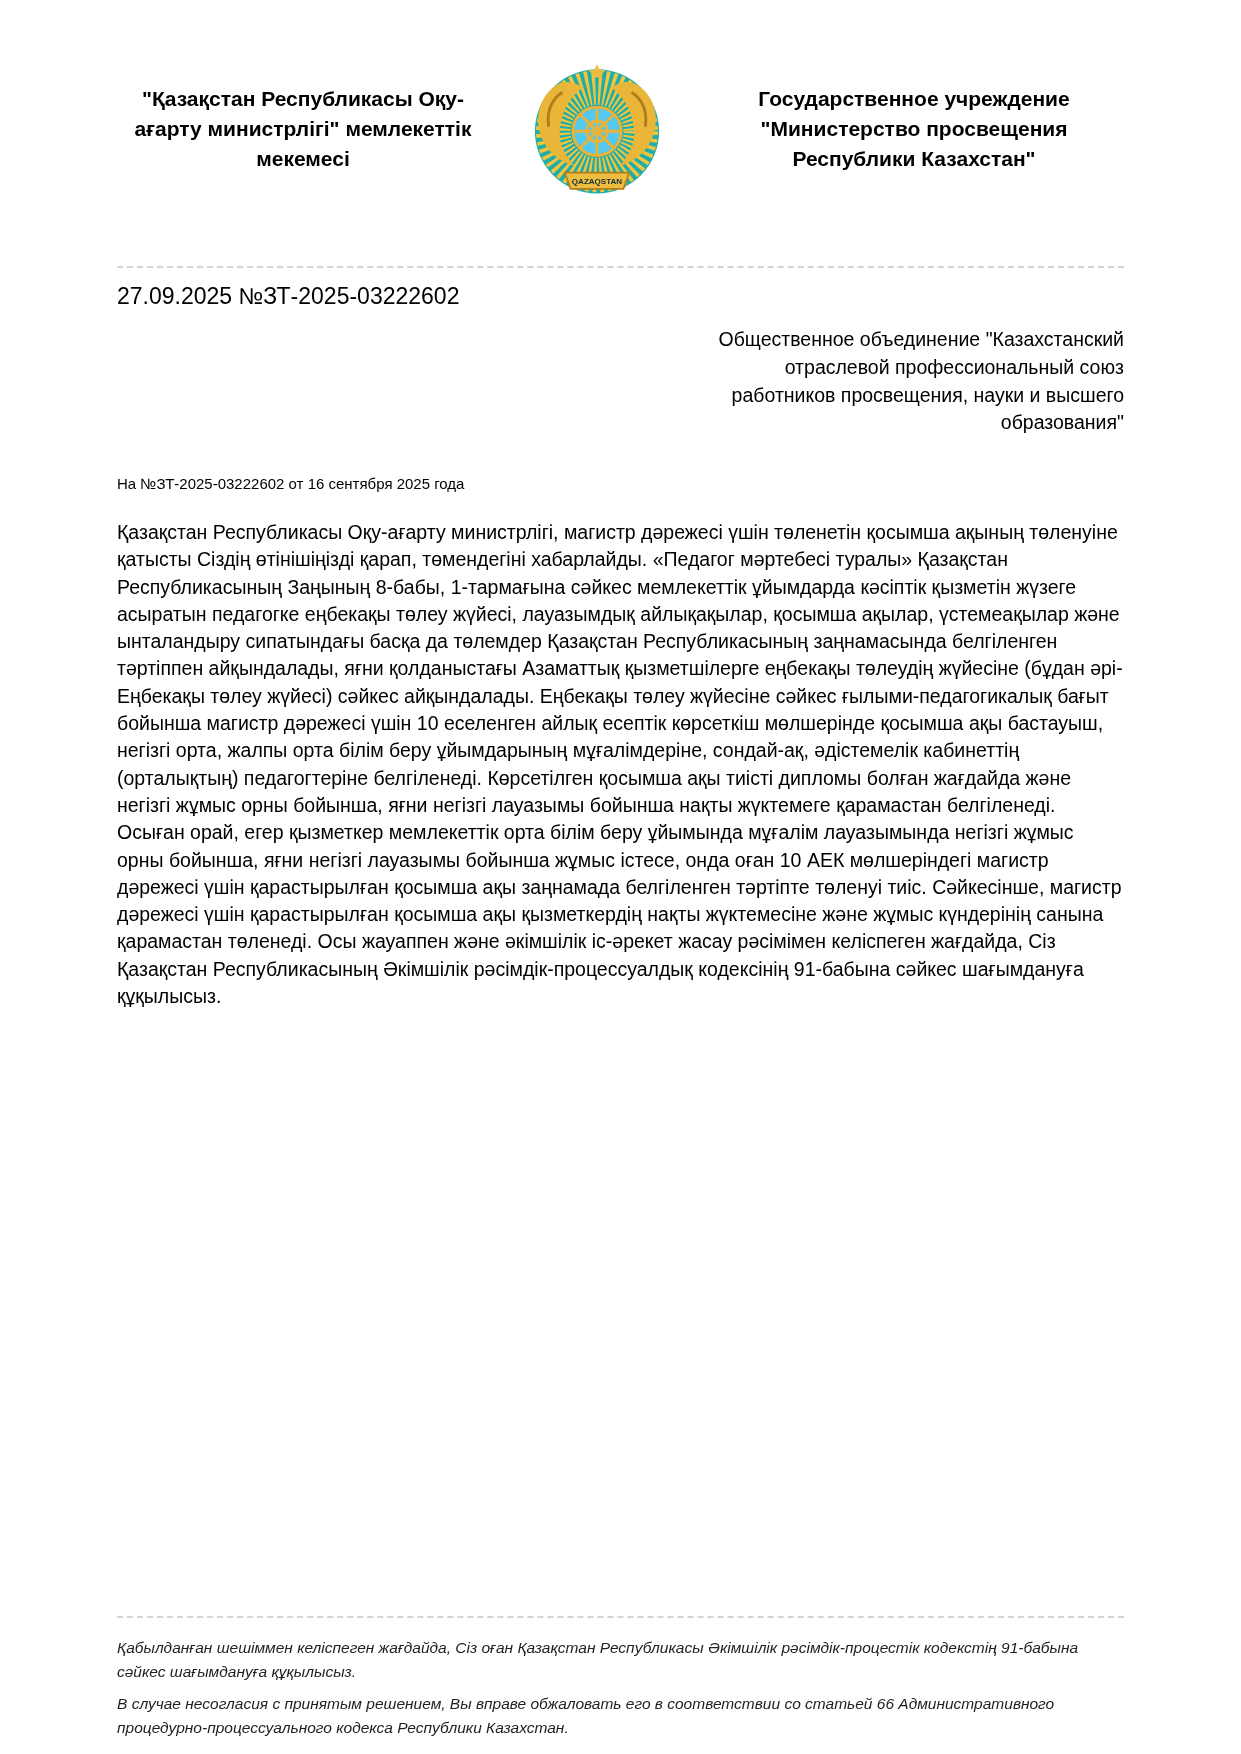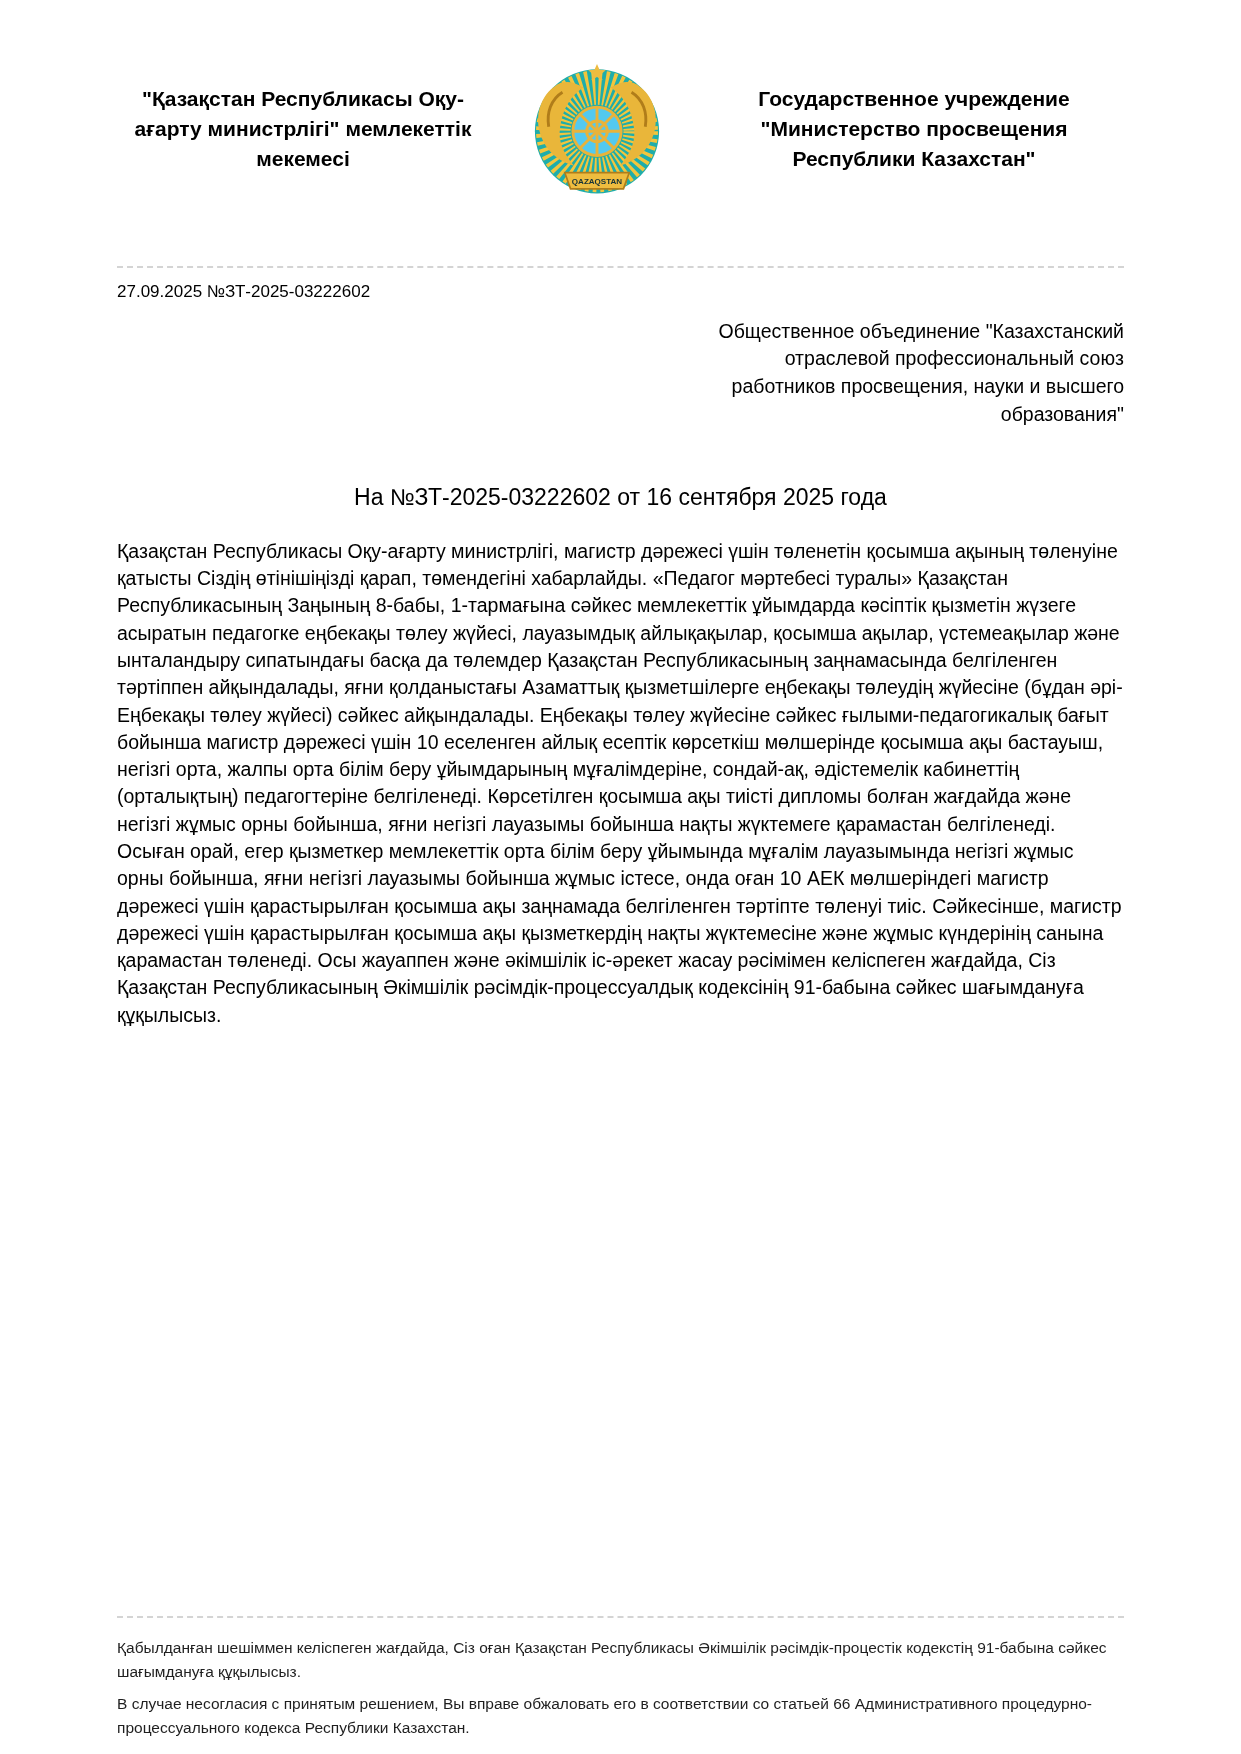--- a/index.html
+++ b/index.html
@@ -12,26 +12,26 @@
   }
   .letterhead{display:flex;justify-content:space-between;align-items:flex-start;}
   .org{text-align:center;}
   .org-left{width:372px;padding-top:24px;}
   .org-right{width:420px;padding-top:24px;}
   .org-title{font-weight:bold;font-size:21px;line-height:1.42;}
   .org-address{font-size:19px;line-height:1.4;margin-top:22px;}
   .emblem{width:138px;height:138px;flex:0 0 auto;}
   .dashed-sep{border-top:2px dashed #d4d4d4;height:0;}
   .sep-top{margin-top:68px;}
-  .date-line{font-size:17px;margin-top:12px;line-height:1.4;}
+  .date-line{font-size:23px;margin-top:12px;line-height:1.4;}
   .recipient{font-size:19.5px;line-height:1.42;text-align:right;width:424px;margin:14px 0 0 auto;}
-  .reference{font-size:23px;margin-top:52px;line-height:1.4;text-align:center;}
+  .reference{font-size:15px;margin-top:36px;line-height:1.4;}
   .body-text{font-size:19.5px;line-height:1.4;margin:25px 0 0 0;text-align:left;}
   .footer{margin-top:auto;}
-  .footer-text{font-size:15.5px;line-height:1.55;margin:8px 0 0 0;color:#1f1f1f;}
+  .footer-text{font-size:15.5px;line-height:1.55;margin:8px 0 0 0;color:#1f1f1f;font-style:italic;}
   .footer-text.first{margin-top:18px;}
 </style>
 </head>
 <body>
 
 <div class="page">
 
   <header class="letterhead">
     <div class="org org-left">
       <div class="org-title">"Қазақстан Республикасы Оқу-ағарту министрлігі" мемлекеттік мекемесі</div>

